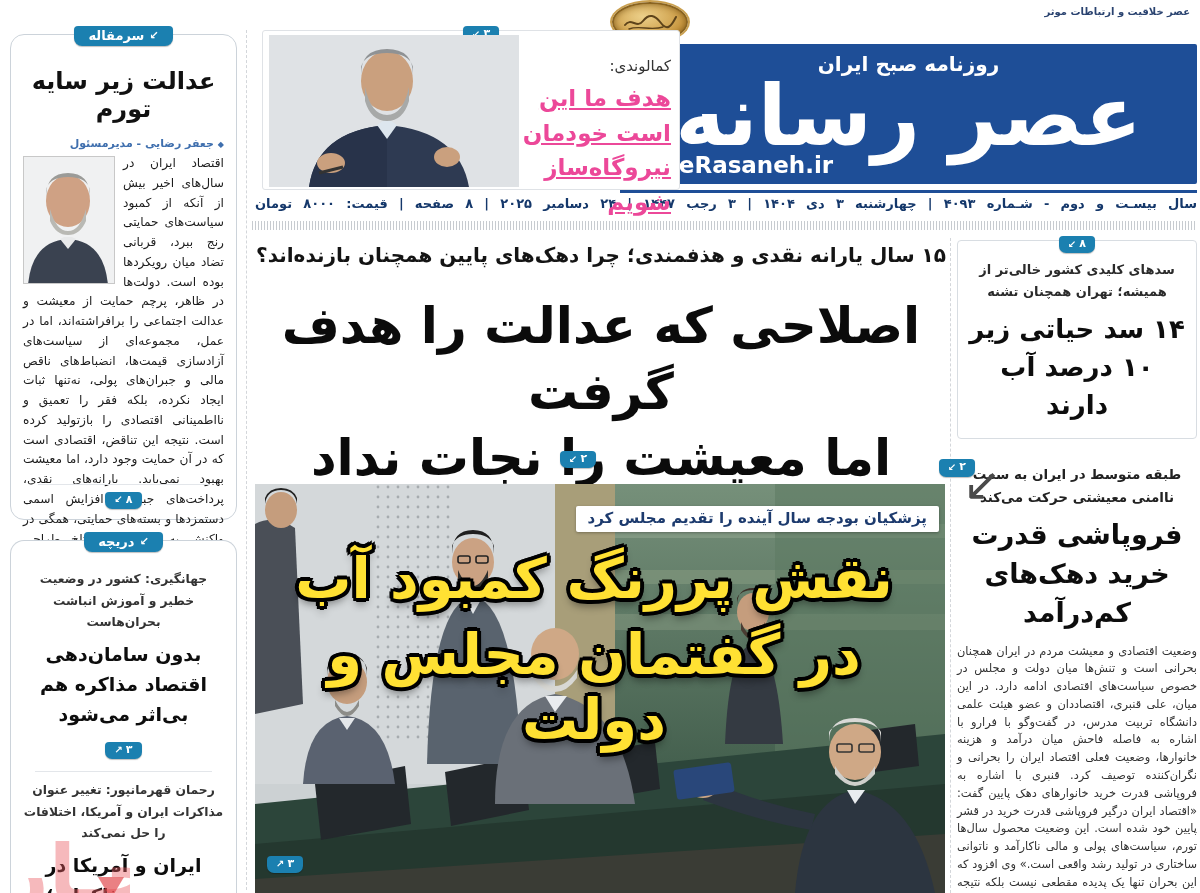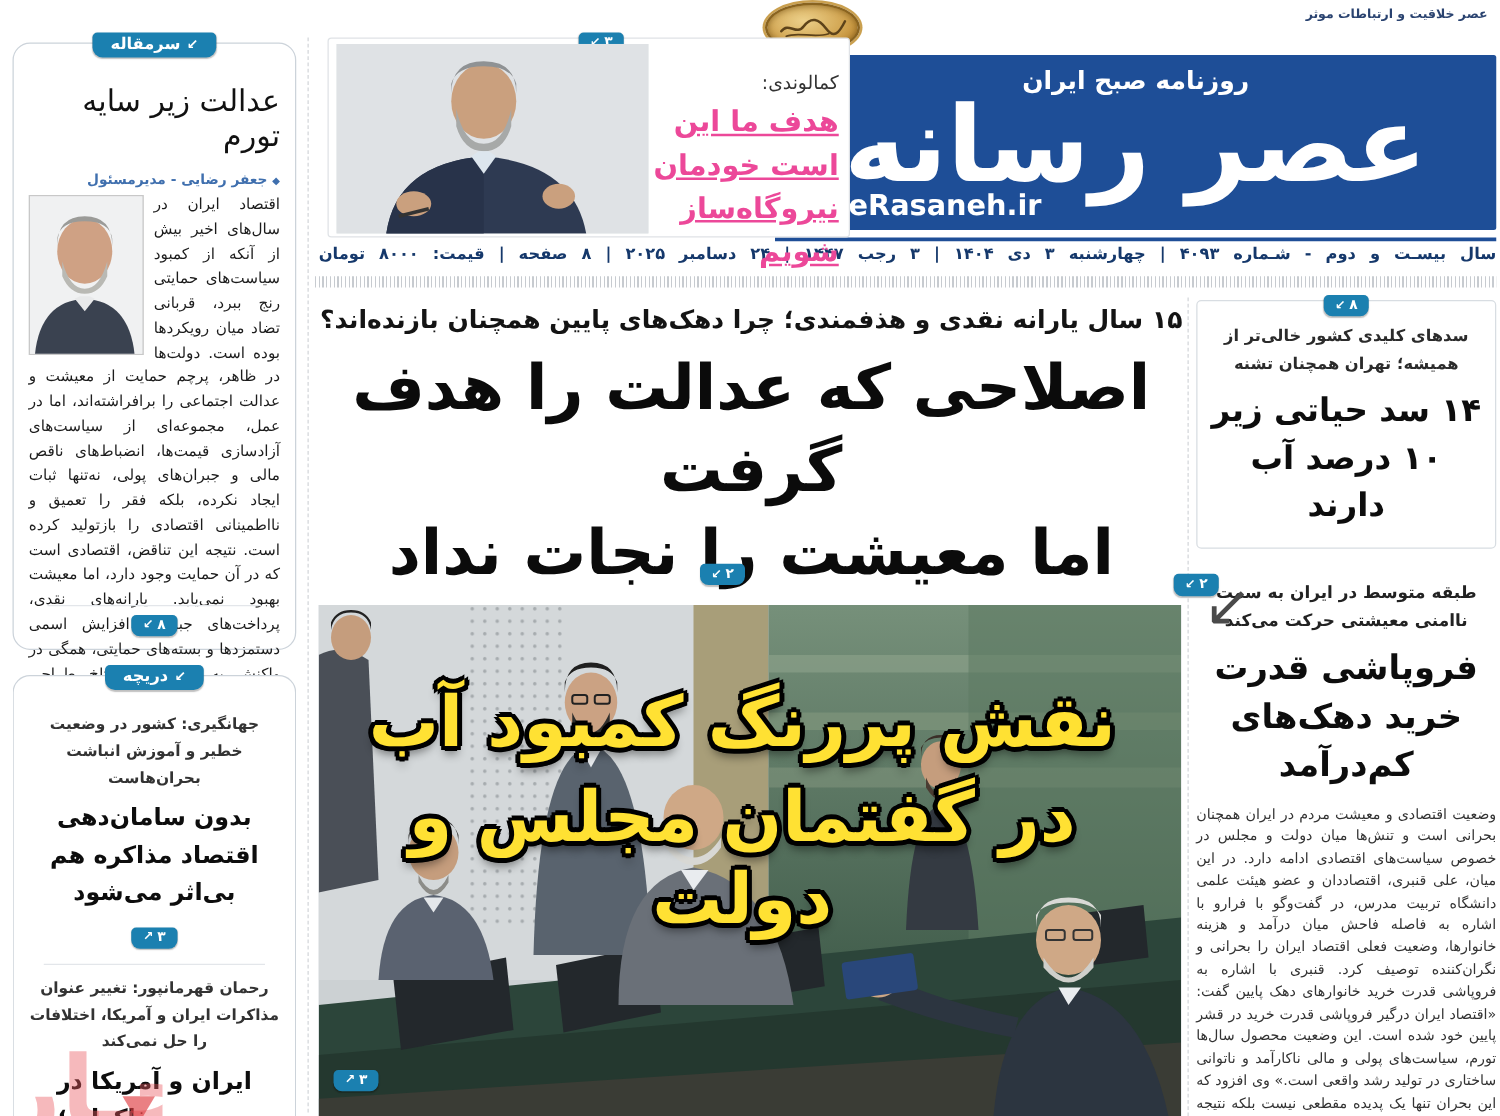--- a/index.html
+++ b/index.html
@@ -57,42 +57,42 @@
   .badge-center { position:absolute; width:100%; text-align:center; }
 
   
   .vdiv { position:absolute; border-left:1px dashed #d3d6da; }
   .vdiv.left { left:246px; top:30px; height:860px; }
   .vdiv.right { left:950px; top:238px; height:655px; }
 
   
   .round-box { position:absolute; background:#fff; border:1.5px solid #ccd3da; border-radius:14px; }
   .editorial { left:10px; top:34px; width:227px; height:486px; padding:26px 12px 10px; }
-  .editorial-title { text-align:right; font-size:24px; font-weight:normal; color:#111; margin:6px 0 14px; }
+  .editorial-title { text-align:center; font-size:24px; font-weight:bold; color:#111; margin:6px 0 14px; }
   .author { font-size:11px; font-weight:bold; color:#3f6fae; text-align:right; margin-bottom:4px; }
   .author .dia { font-size:8px; }
   .ed-body { font-size:12.2px; line-height:1.62; text-align:justify; color:#1c1c1c; }
   .portrait {
     float:left; width:92px; height:128px; margin:2px 8px 4px 0;
     border:1px solid #c8c8c8; background:#eceef0; overflow:hidden;
   }
   .ed-foot { position:absolute; bottom:10px; left:0; width:100%; text-align:center; }
   .ed-foot-rule { position:absolute; bottom:34px; left:12%; width:76%; border-top:1px solid #e3e6ea; }
 
   
   .kam { position:absolute; left:262px; top:30px; width:418px; height:160px; border:1px solid #dfe2e6; border-radius:3px; background:#fff; }
   .kam-badge { position:absolute; left:200px; top:-9px; }
   .kam-photo { position:absolute; left:6px; top:4px; width:250px; height:152px; overflow:hidden; }
   .kam-text { position:absolute; right:8px; top:26px; width:158px; text-align:right; }
   .kam-kicker { font-size:15px; color:#333; margin-bottom:6px; }
   .kam-title { font-size:23px; font-weight:bold; color:#ec4899; line-height:1.5;text-decoration:underline; }
 
   
   .lead { position:absolute; left:255px; top:243px; width:692px; text-align:center; }
-  .lead-kicker { font-size:20px; font-weight:bold; color:#141414; margin-bottom:10px;text-align:center; }
+  .lead-kicker { font-size:20px; font-weight:bold; color:#141414; margin-bottom:26px;text-align:center; }
   .lead-h { font-size:50px; font-weight:bold; color:#0b0b0b; line-height:1.32; letter-spacing:-1px; }
   .lead-badge { position:absolute; left:560px; top:447px; }
 
   
   .photo { position:absolute; left:255px; top:484px; width:690px; height:409px; overflow:hidden; background:#b9bfc2; }
   .photo-label {
     position:absolute; top:22px; right:6px; background:#fff; color:#1d3b6e;
     font-size:15px; font-weight:bold; padding:3px 12px 5px; border-radius:2px;
     box-shadow:0 1px 3px rgba(0,0,0,.3);
   }
@@ -301,20 +301,21 @@
       <path d="M574 258 Q574 234 600 234 Q626 234 626 258 L626 248 Q620 238 600 238 Q580 238 574 248 Z" fill="#d9d9d6"></path>
       <path d="M580 282 Q590 298 600 298 Q610 298 620 282 L620 290 Q610 302 600 302 Q590 302 580 290 Z" fill="#cfcfcb"></path>
       <rect x="582" y="260" width="15" height="8" rx="2" fill="none" stroke="#333" stroke-width="1.6"></rect>
       <rect x="604" y="260" width="15" height="8" rx="2" fill="none" stroke="#333" stroke-width="1.6"></rect>
       <path d="M540 409 Q548 316 600 306 Q660 316 680 409 Z" fill="#2c3540"></path>
       <path d="M560 330 Q500 318 452 296 L448 316 Q500 336 556 346 Z" fill="#2c3540"></path>
       <ellipse cx="448" cy="304" rx="14" ry="10" fill="#cfa886"></ellipse>
       <rect x="420" y="282" width="58" height="30" rx="3" fill="#29477a" transform="rotate(-8 449 297)"></rect>
       <path d="M592 306 L600 320 L610 306 Z" fill="#e9ecef"></path>
     </svg>
+    <div class="photo-label">پزشکیان بودجه سال آینده را تقدیم مجلس کرد</div>
     <div class="yellow-line yl1">نقش پررنگ کمبود آب</div>
     <div class="yellow-line yl2">در گفتمان مجلس و دولت</div>
     <div class="photo-badge">
       <span class="pbadge">
           <span>۳</span>
           <span class="arr">↗</span>
         </span>
     </div>
   </div>
 

